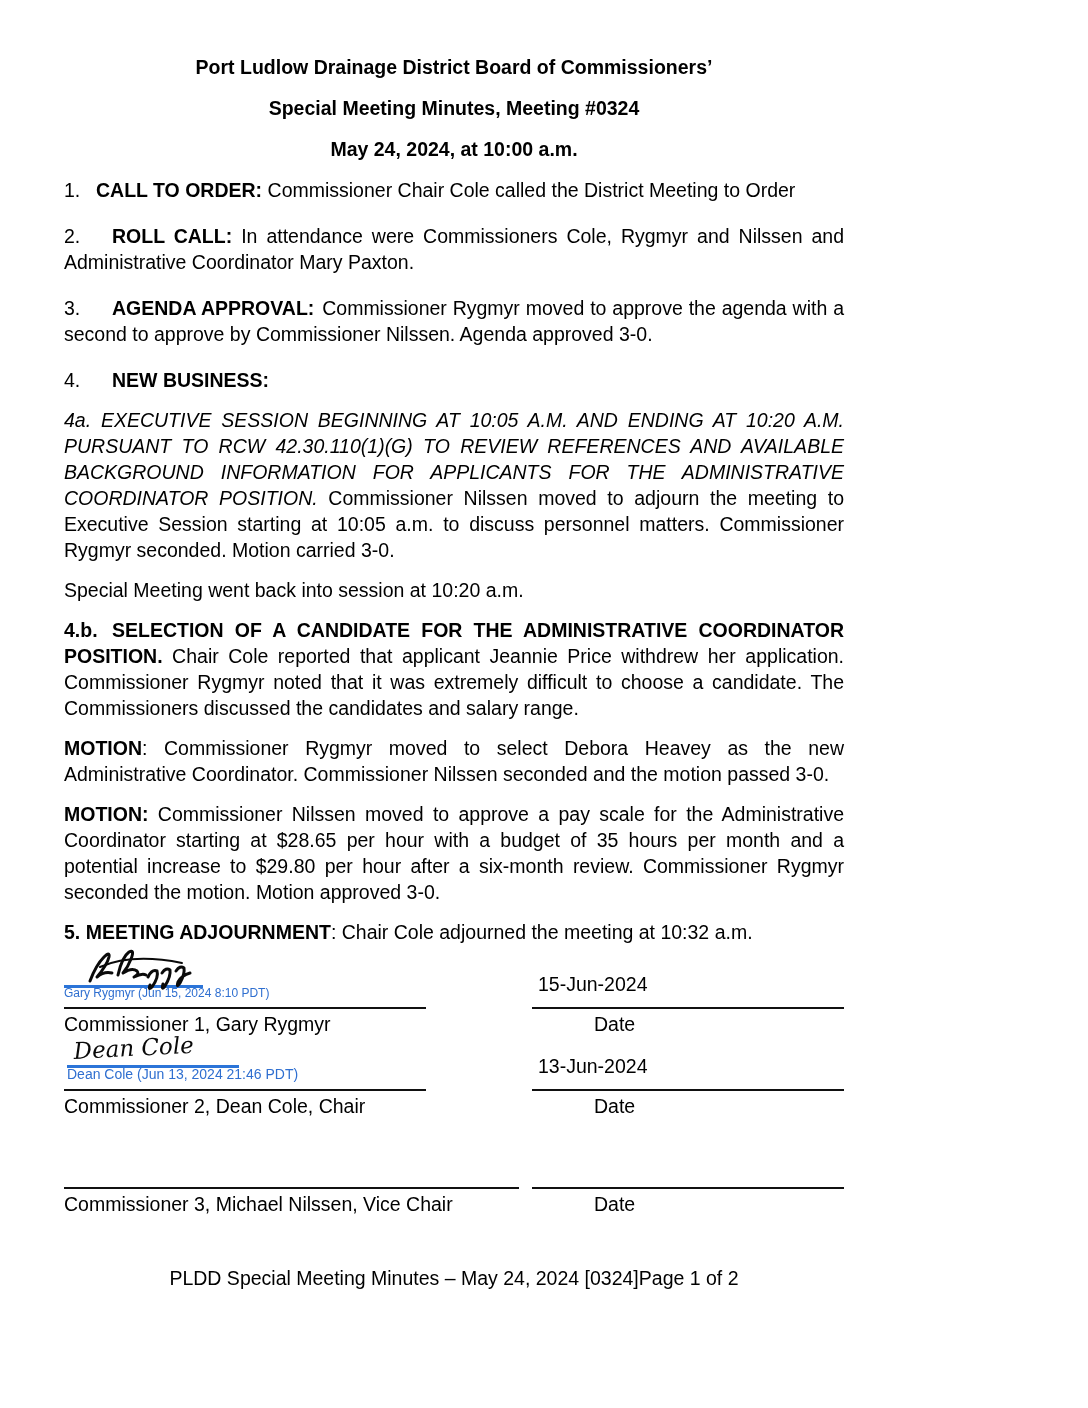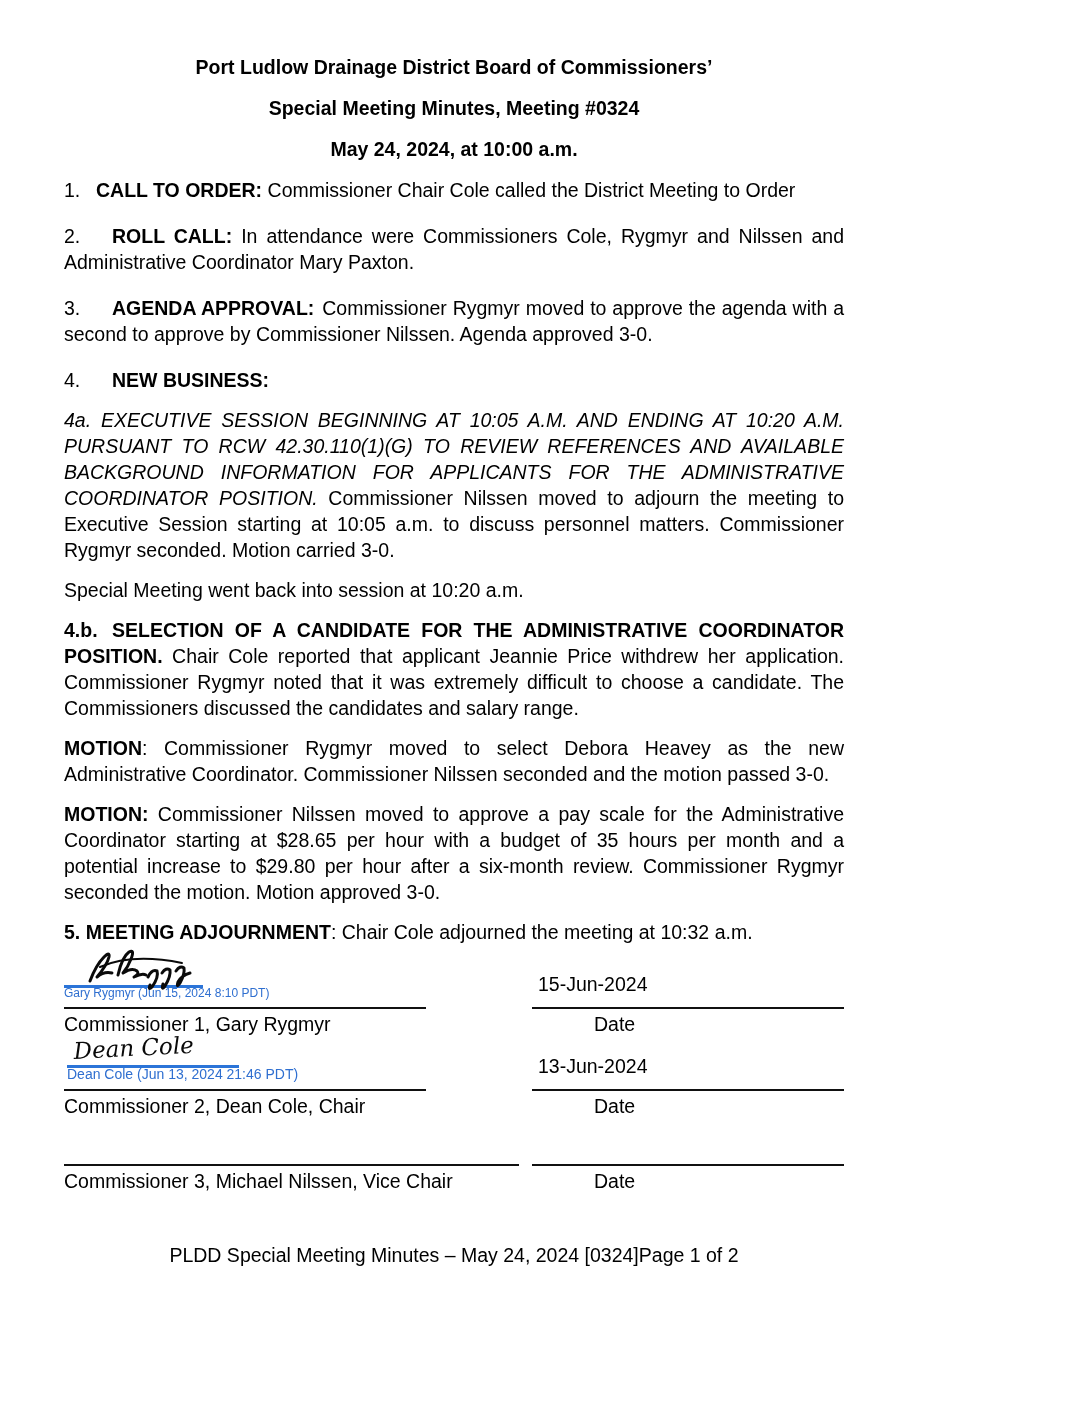--- a/index.html
+++ b/index.html
@@ -21,21 +21,21 @@
   .b{font-weight:bold;}
   .bi{font-weight:normal;font-style:italic;}
   .num{display:inline-block;}
   .num1{width:32px;}
   .numw{width:48px;}
   .gap2{margin-right:2px;}
 
   .sig-section{margin-top:10px;}
   .sig-row{display:flex;align-items:flex-end;}
   .sig-row.r2{margin-top:6px;}
-  .sig-row.r3{margin-top:45px;gap:10px;}
+  .sig-row.r3{margin-top:68px;gap:10px;}
   .sig-left{width:519px;}
   .sig-right{width:312px;}
   .sig-line{border-bottom:2px solid #111;height:0;}
   .sig-line.w1{width:362px;}
   .sig-line.w3{width:455px;}
   .sig-line.wr{width:312px;}
   .sig-label{margin-top:2px;white-space:nowrap;}
   .date-label{margin-left:62px;}
   .sig-date{margin-left:6px;margin-bottom:10px;white-space:nowrap;}
 

